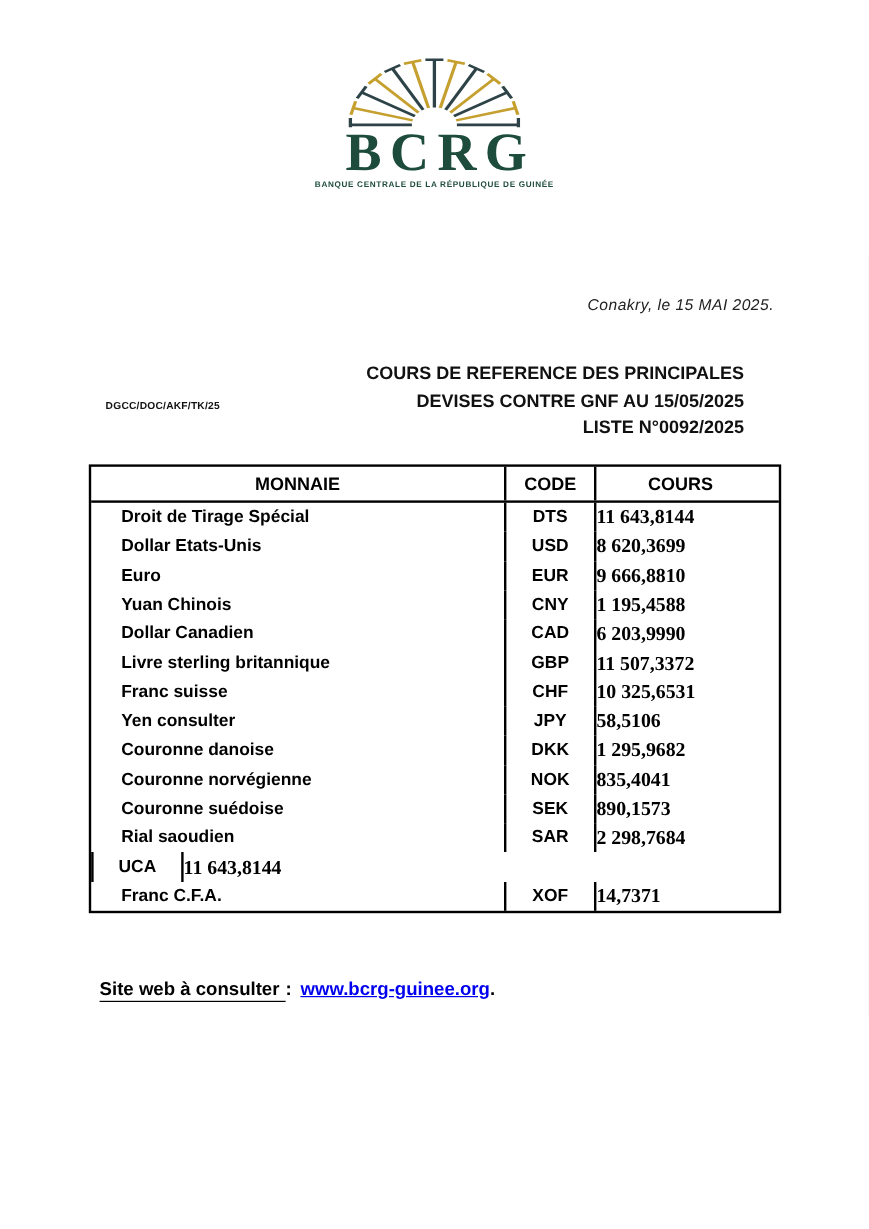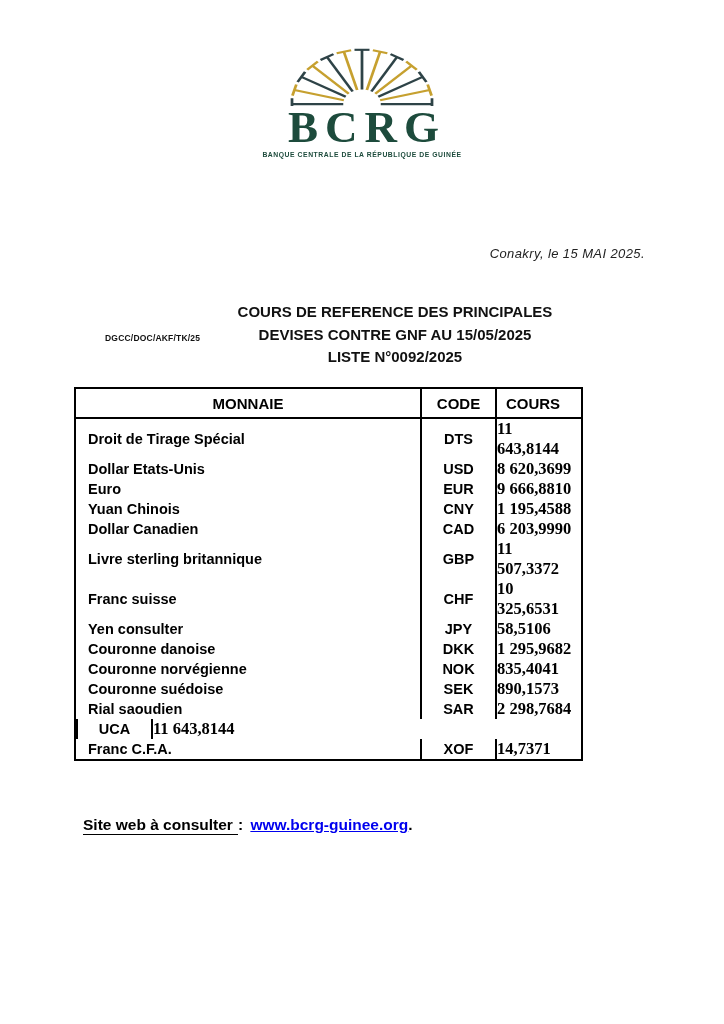--- a/index.html
+++ b/index.html
@@ -34,50 +34,50 @@
 
   
   .dateline{
     position:absolute;top:246px;right:79px;
     font-size:13px;font-style:italic;color:#222;
     letter-spacing:0.4px;
   }
 
   
   .ref{
-    position:absolute;top:333px;left:105px;
+    position:absolute;top:333px;left:88px;
     font-size:8.5px;font-weight:bold;color:#111;
     letter-spacing:0.2px;
   }
 
   
   .title{
     position:absolute;top:301px;left:170px;width:450px;
-    text-align:center;
+    text-align:right;
     font-size:15px;font-weight:bold;
     line-height:22.5px;
     color:#111;
   }
 
   
   .rates-table{
     position:absolute;top:387px;left:74px;
-    width:509px;height:374px;
+    width:577px;height:374px;
     border:2px solid #000;
     box-sizing:border-box;
     display:flex;flex-direction:column;
   }
   .thead{
     display:flex;height:30px;min-height:30px;
     border-bottom:2px solid #000;box-sizing:border-box;
     font-weight:bold;font-size:15px;
     align-items:center;
   }
   .trow{display:flex;flex:1;align-items:center;}
-  .c1{width:344px;box-sizing:border-box;padding-left:12px;}
+  .c1{width:344px;box-sizing:border-box;padding-left:25px;}
   .c2{width:77px;box-sizing:border-box;text-align:center;
       border-left:2px solid #000;border-right:2px solid #000;
       align-self:stretch;display:flex;align-items:center;justify-content:center;}
   .c3{flex:1;box-sizing:border-box;text-align:left;padding-right:9px;}
   .thead .c1{text-align:center;padding-left:0;}
   .name{font-weight:bold;font-size:14.5px;}
   .code{font-weight:bold;font-size:14.5px;}
   .cours{font-family:"Liberation Serif", serif;font-weight:bold;font-size:16.5px;}
 
   

